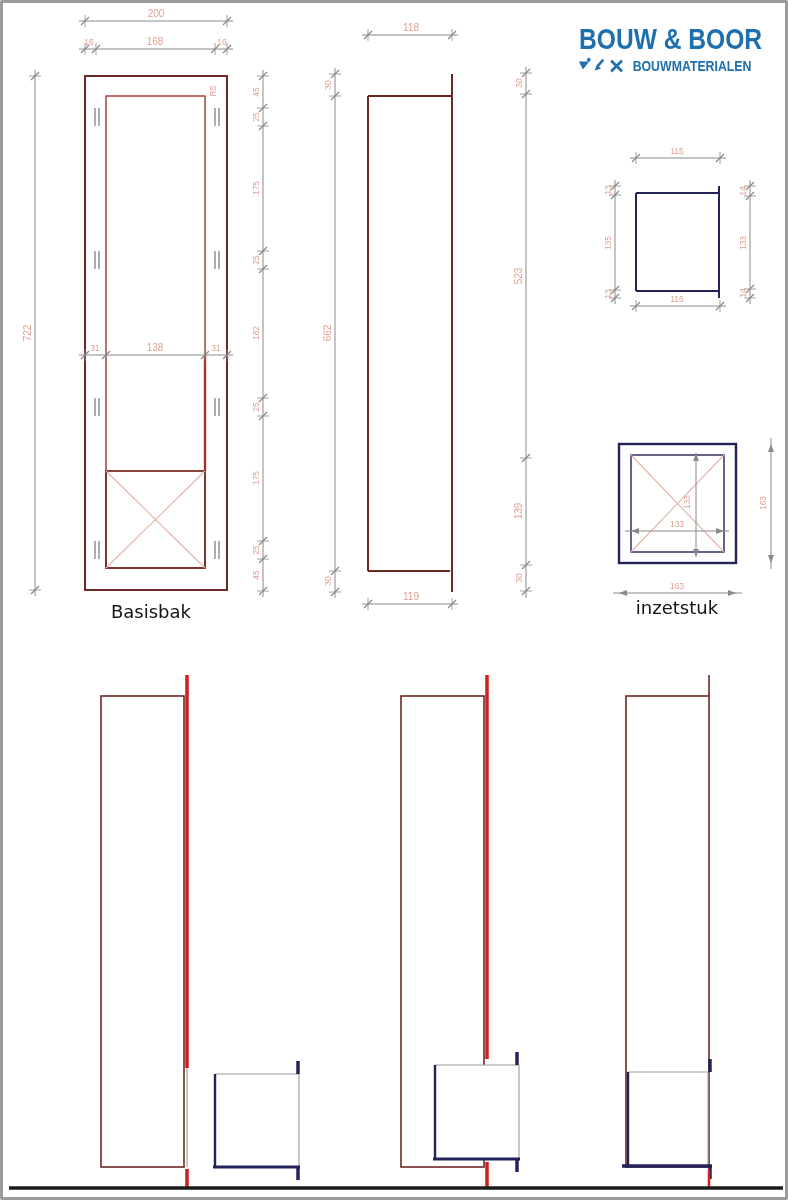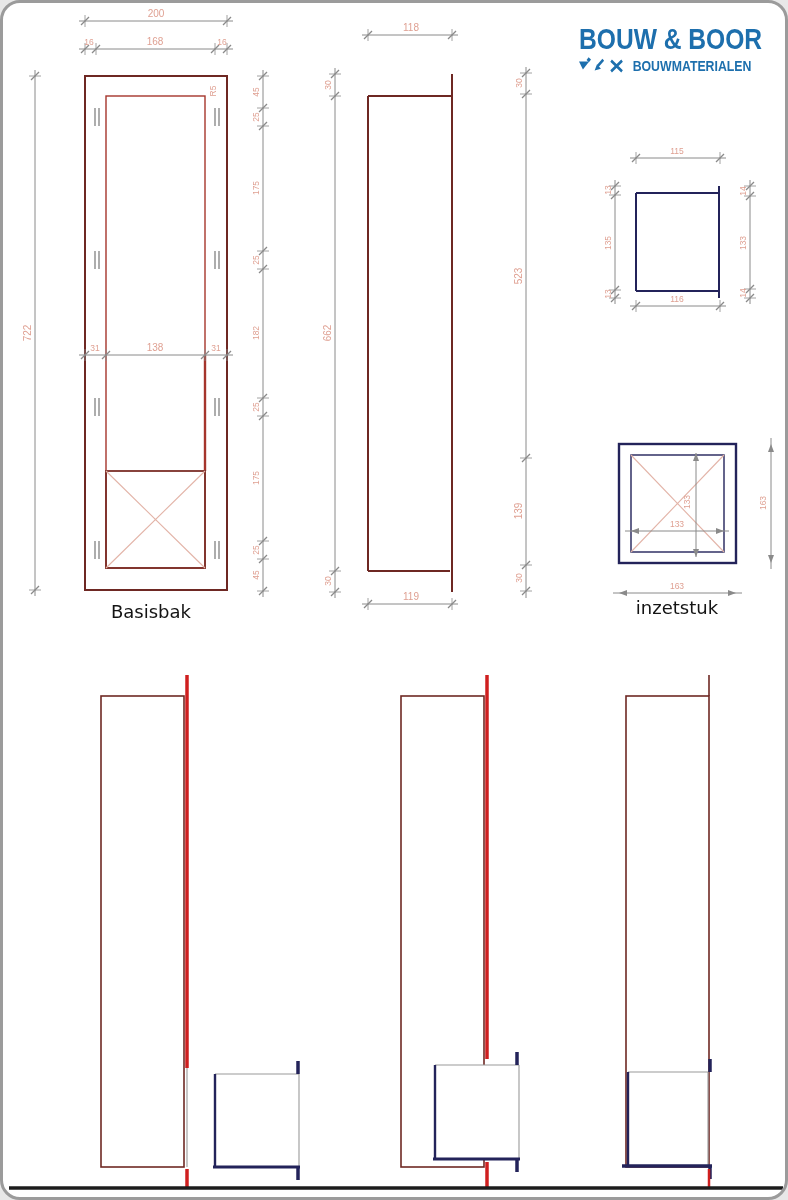--- a/index.html
+++ b/index.html
@@ -1,18 +1,18 @@
 <!DOCTYPE html>
 <html><head>
 <meta charset="utf-8">
 <style>
   html,body{margin:0;padding:0;background:#e8e8e8;}
   .page{
     position:relative;width:788px;height:1200px;background:#ffffff;
-    border:3px solid #9b9b9b;border-radius:20px;box-sizing:border-box;
+    border:3px solid #9b9b9b;border-radius:2px;box-sizing:border-box;
     overflow:hidden;font-family:"Liberation Sans",sans-serif;margin:0 auto;
   }
   svg.canvas{position:absolute;left:0;top:0;display:block;}
   .dim{font:10px "Liberation Sans",sans-serif;fill:#dfa092;}
   .dim-sm{font:8.5px "Liberation Sans",sans-serif;fill:#dfa092;}
   .lbl{font:18px "DejaVu Sans",sans-serif;fill:#141414;}
   .logo{position:absolute;left:576px;top:20px;width:196px;}
   .logo-title{
     font-family:"Liberation Sans",sans-serif;font-weight:800;font-size:30px;
     color:#1d6fad;white-space:nowrap;transform:scaleX(0.82);transform-origin:left top;

